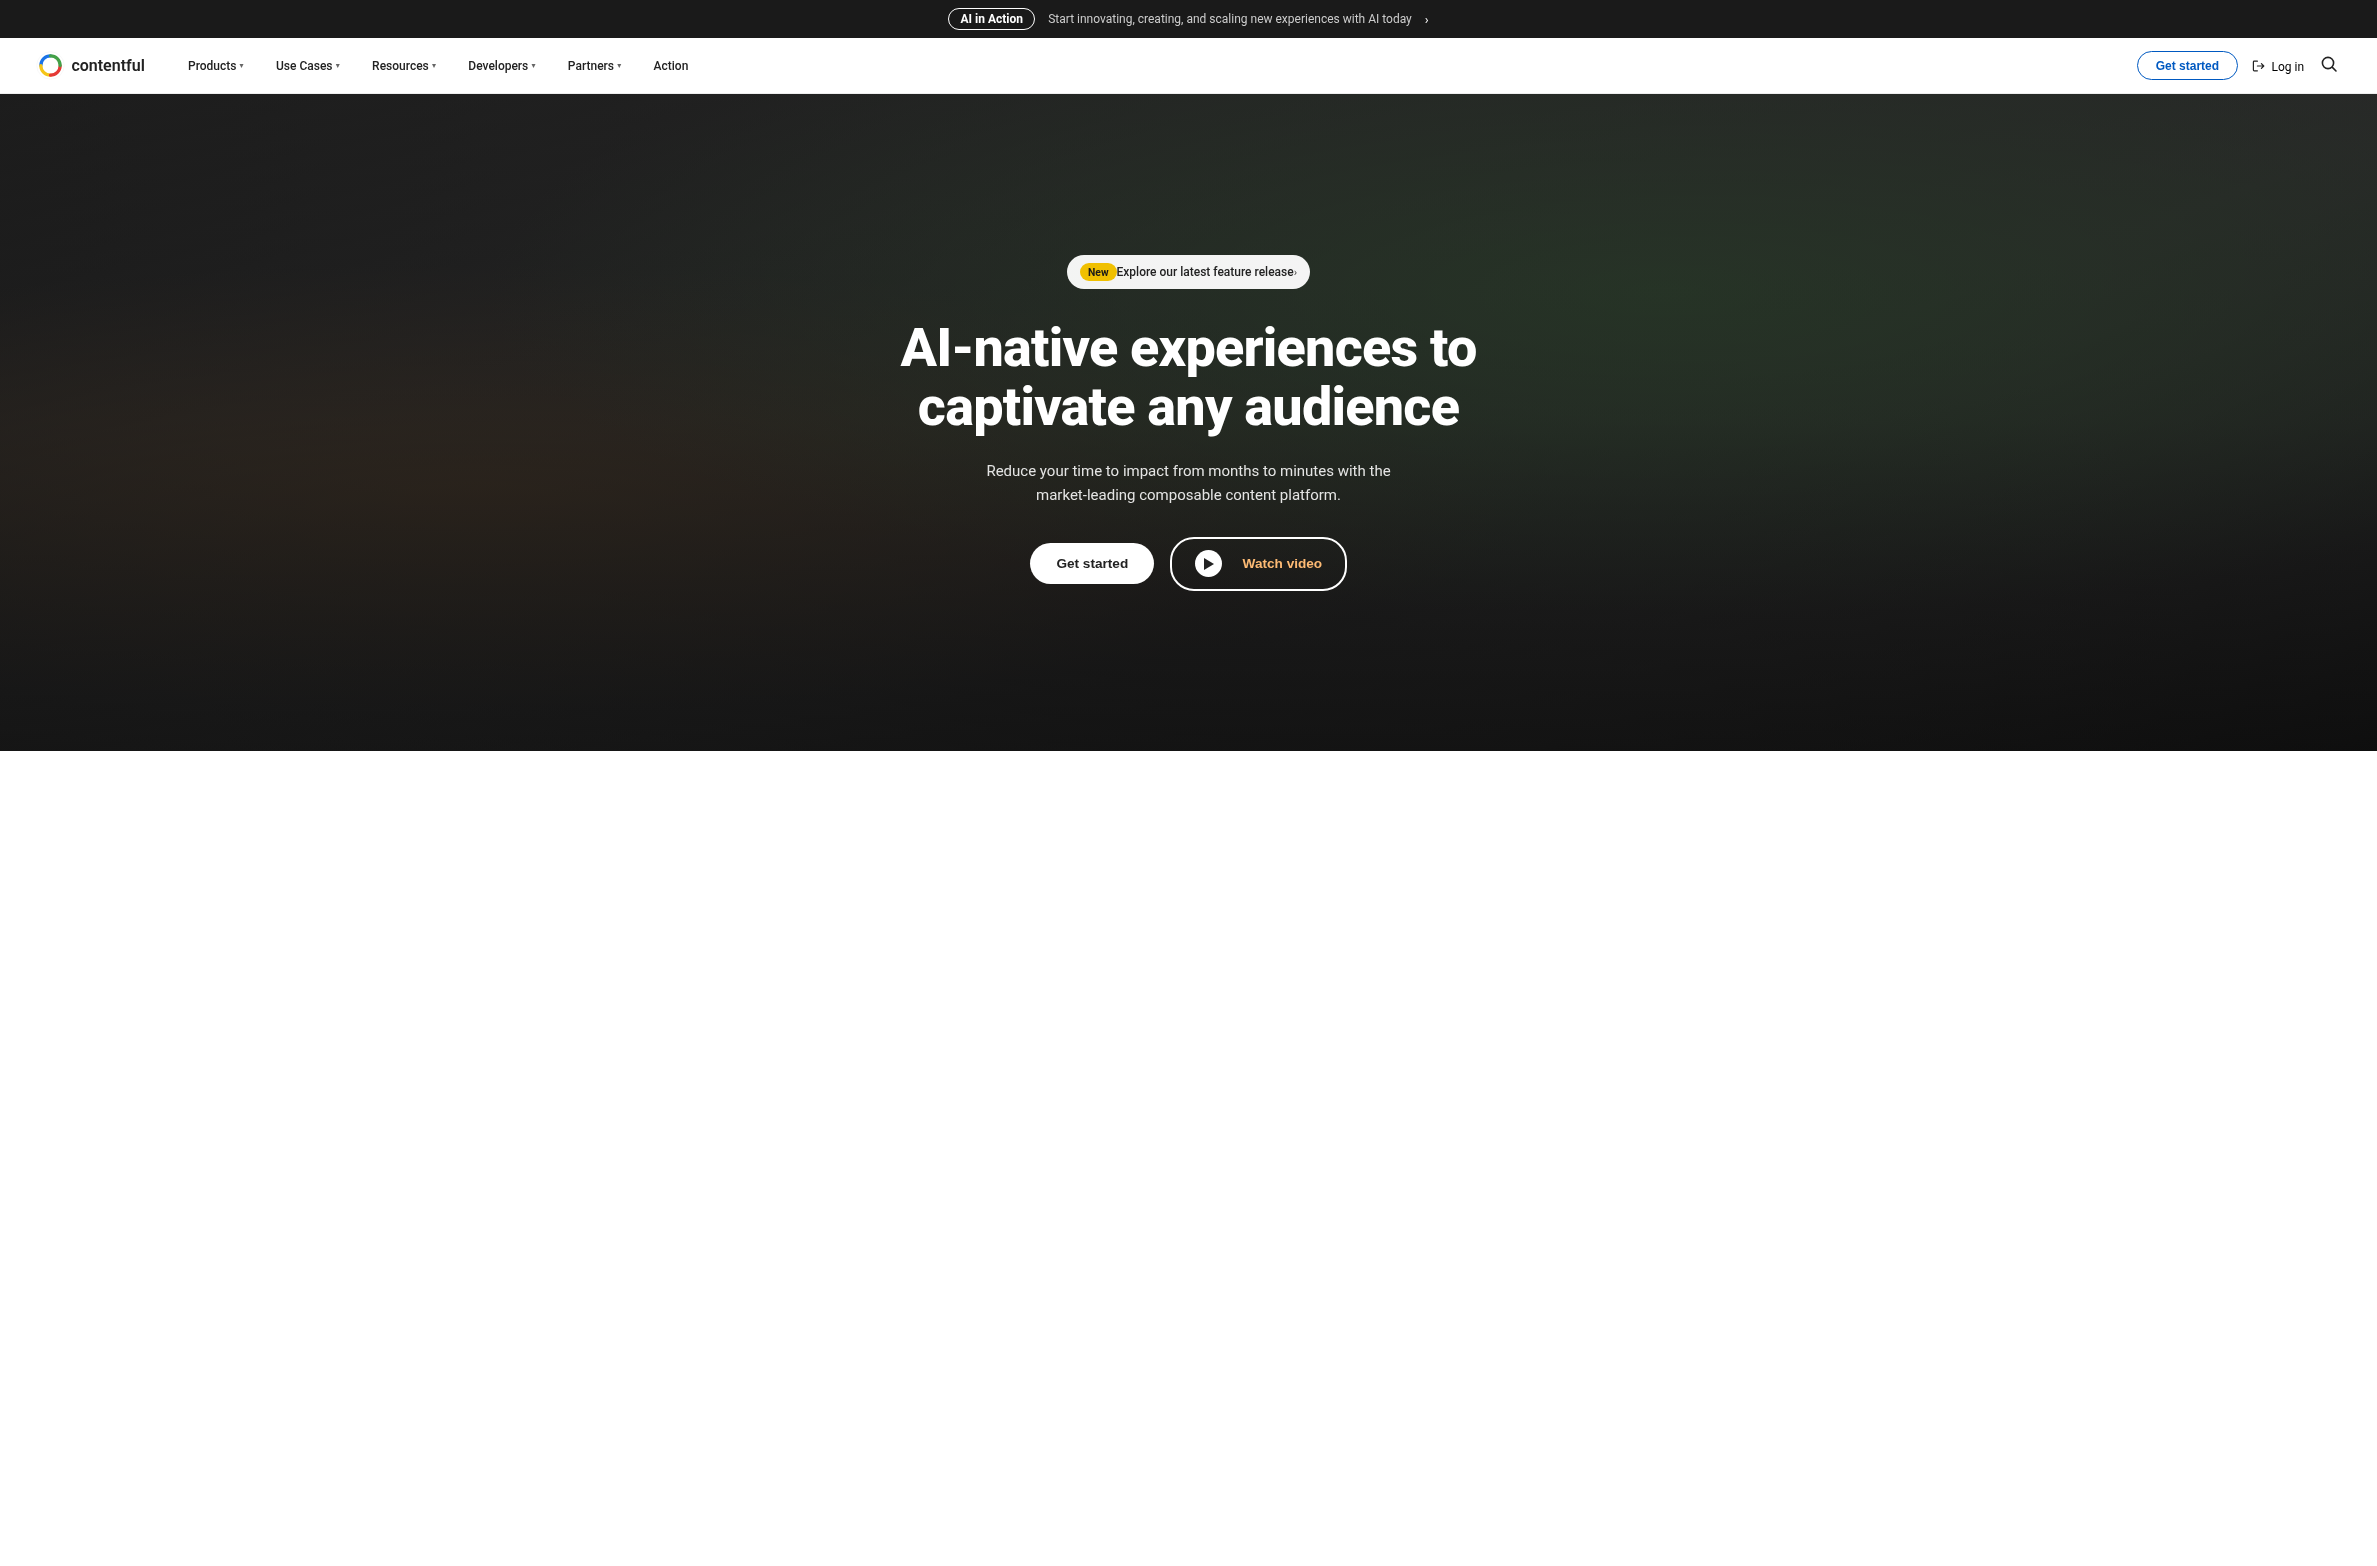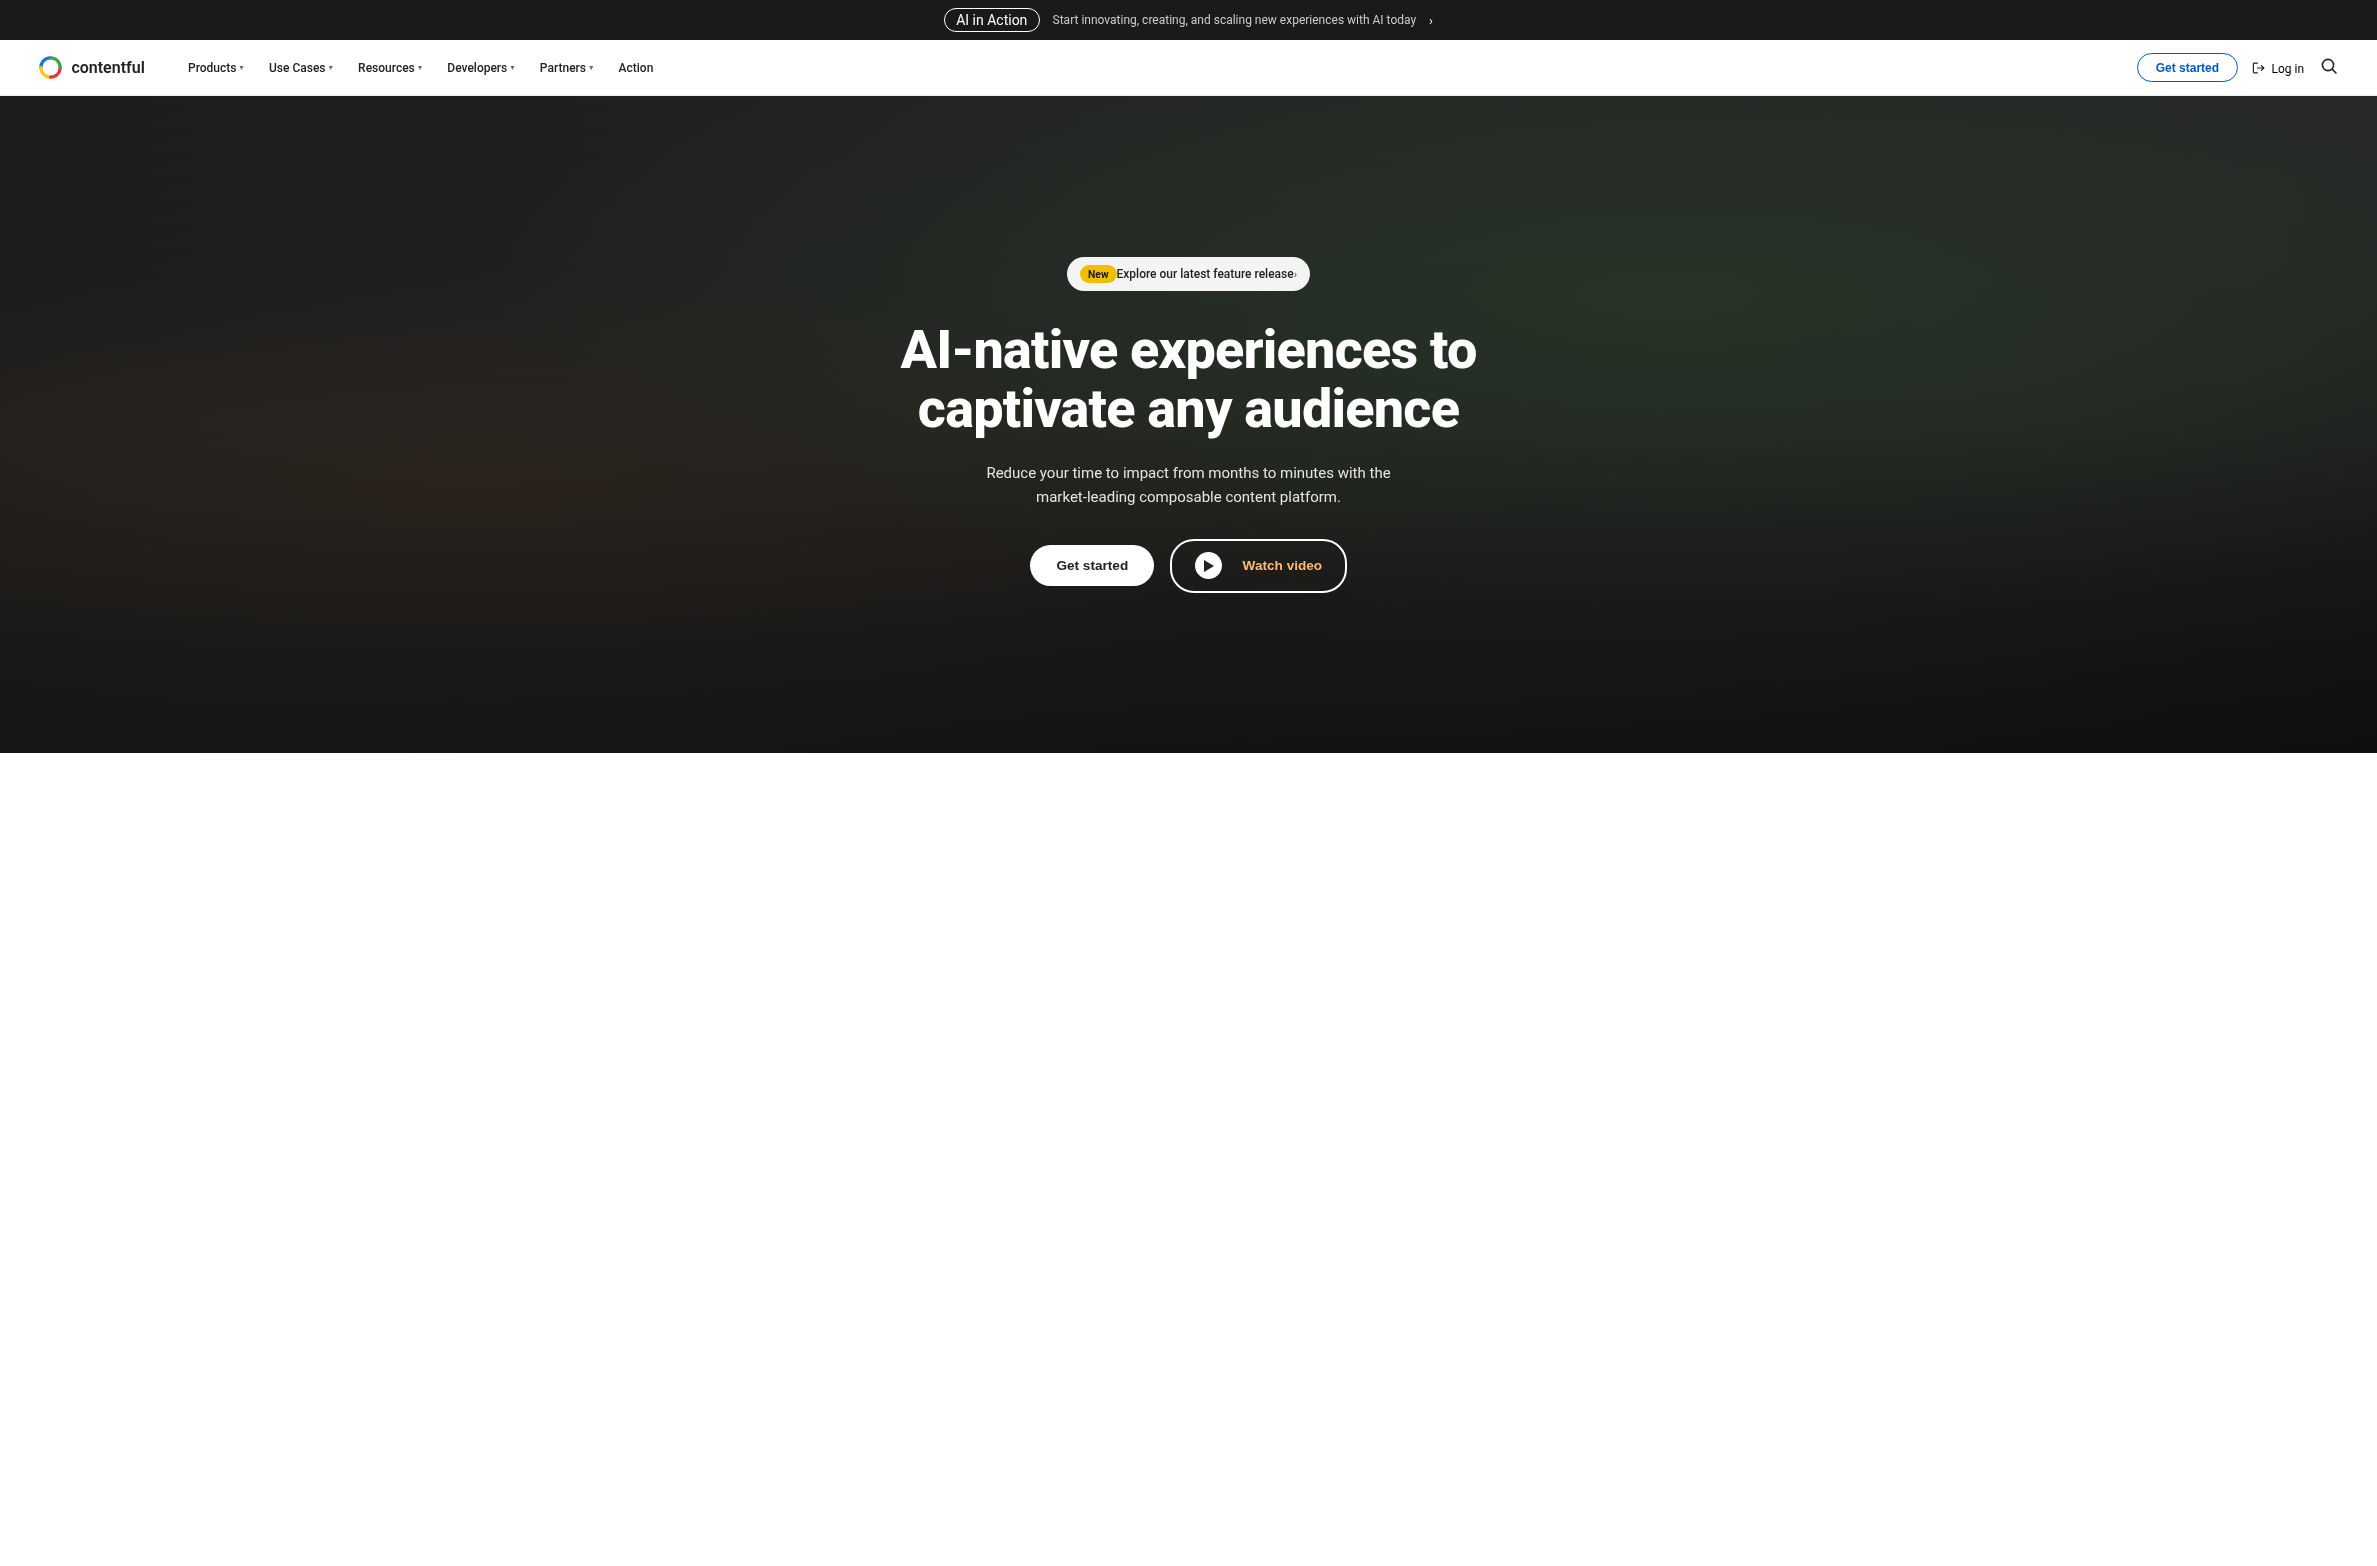--- a/index.html
+++ b/index.html
@@ -13,22 +13,22 @@
       align-items: center;
       justify-content: center;
       gap: 13px;
       padding: 8px 16px;
       font-size: 12px;
     }
     .ai-badge {
       border: 1.6px solid #fff;
       border-radius: 16px;
       padding: 3.2px 11.2px;
-      font-weight: 400;
-      font-size: 14px;
+      font-weight: 700;
+      font-size: 12px;
       white-space: nowrap;
     }
     .banner-text {
       color: #ccc;
     }
     .banner-arrow {
       color: #fff;
       font-size: 13px;
     }
 
@@ -55,21 +55,21 @@
       height: 29px;
     }
     .logo-text {
       font-size: 16px;
       font-weight: 600;
       color: #222;
     }
     .nav {
       display: flex;
       align-items: flex-start;
-      gap: 3px;
+      gap: 10px;
       flex: 1;
     }
     .nav-item {
       display: flex;
       align-items: center;
       gap: 3.2px;
       padding: 6.4px 11.2px;
       font-size: 12px;
       color: #222;
       cursor: pointer;

